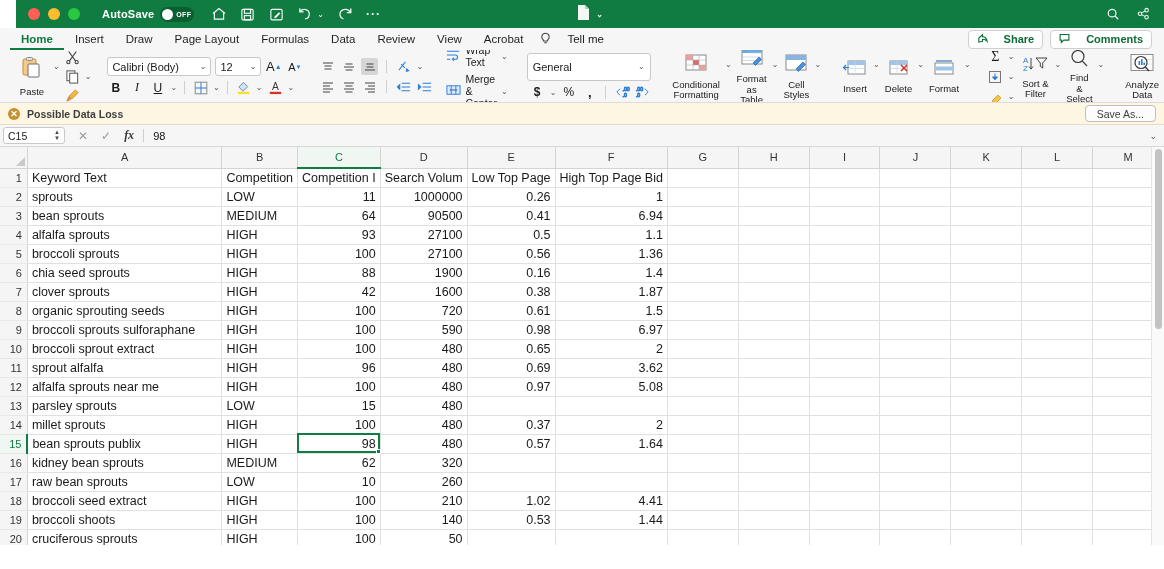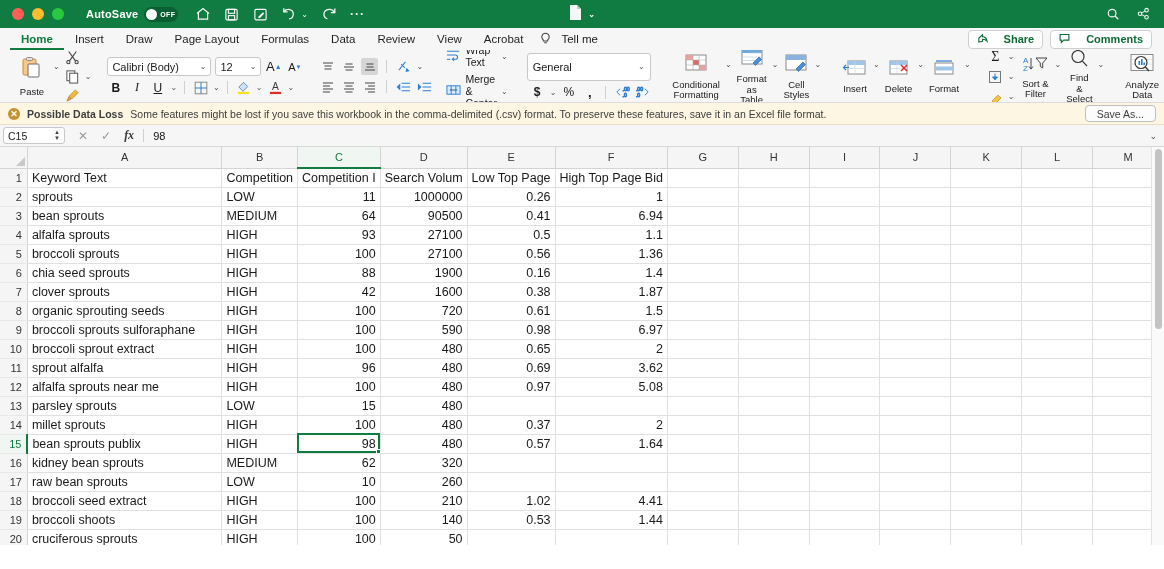--- a/index.html
+++ b/index.html
@@ -14,20 +14,21 @@
 
   
   .titlebar {
     height: 28px;
     background: #107c41;
     display: flex;
     align-items: center;
     position: relative;
     color: #ffffff;
     padding: 0 8px;
+    margin-left: 16px;
   }
   .traffic { display:flex; gap:8px; align-items:center; margin-left:4px; }
   .tl { width:12px; height:12px; border-radius:50%; display:block; }
   .tl.r { background:#ff5f57; }
   .tl.y { background:#febc2e; }
   .tl.g { background:#28c840; }
 
   .autosave-group { display:flex; align-items:center; gap:6px; margin-left:22px; }
   .autosave-label { font-size:11px; font-weight:bold; letter-spacing:.2px; color:#fff; }
   .toggle {
@@ -52,21 +53,21 @@
 
   
   .tabs {
     height: 22px; background:#f6f6f6; display:flex; align-items:center;
     padding: 0 10px; gap:0px; border-bottom:none; position:relative;
   }
   .tab {
     font-size:11.5px; padding: 0 11px; line-height:22px; color:#1f1f1f; white-space:nowrap;
   }
   .tab.active { color:#0f7a3d; font-weight:bold; box-shadow: inset 0 -2px 0 #107c41; }
-  .tellme { display:flex; align-items:center; gap:10px; font-size:11.5px; padding-left:6px; }
+  .tellme { display:flex; align-items:center; gap:16px; font-size:11.5px; padding-left:6px; }
   .tabs-right { margin-left:auto; display:flex; align-items:center; gap:7px; padding-right:2px;}
   .pillbtn {
     border:1px solid #cfcfcf; border-radius:4px; background:#fff;
     font-size:11px; color:#0f6b36; padding:2px 8px; display:flex; align-items:center; gap:16px;
     height:19px; font-weight:bold;
   }
 
   
   .ribbon {
     height: 53px; background:#f6f6f6; display:flex; align-items:stretch;
@@ -669,21 +670,20 @@
 
   <div class="sep"></div>
 
   <div class="sep"></div>
 
 </div>
 
 <div class="warnbar">
   <span class="warn-dot">✕</span>
   <span class="warn-strong">Possible Data Loss</span>
-  <span>Some features might be lost if you save this workbook in the comma-delimited (.csv) format. To preserve these features, save it in an Excel file format.</span>
   <span class="warn-btn">Save As...</span>
 </div>
 
 <div class="fbar">
   <div class="namebox">
     <span>C15</span>
     <span class="spin">
         <span>▲</span>
         <span>▼</span>
       </span>

